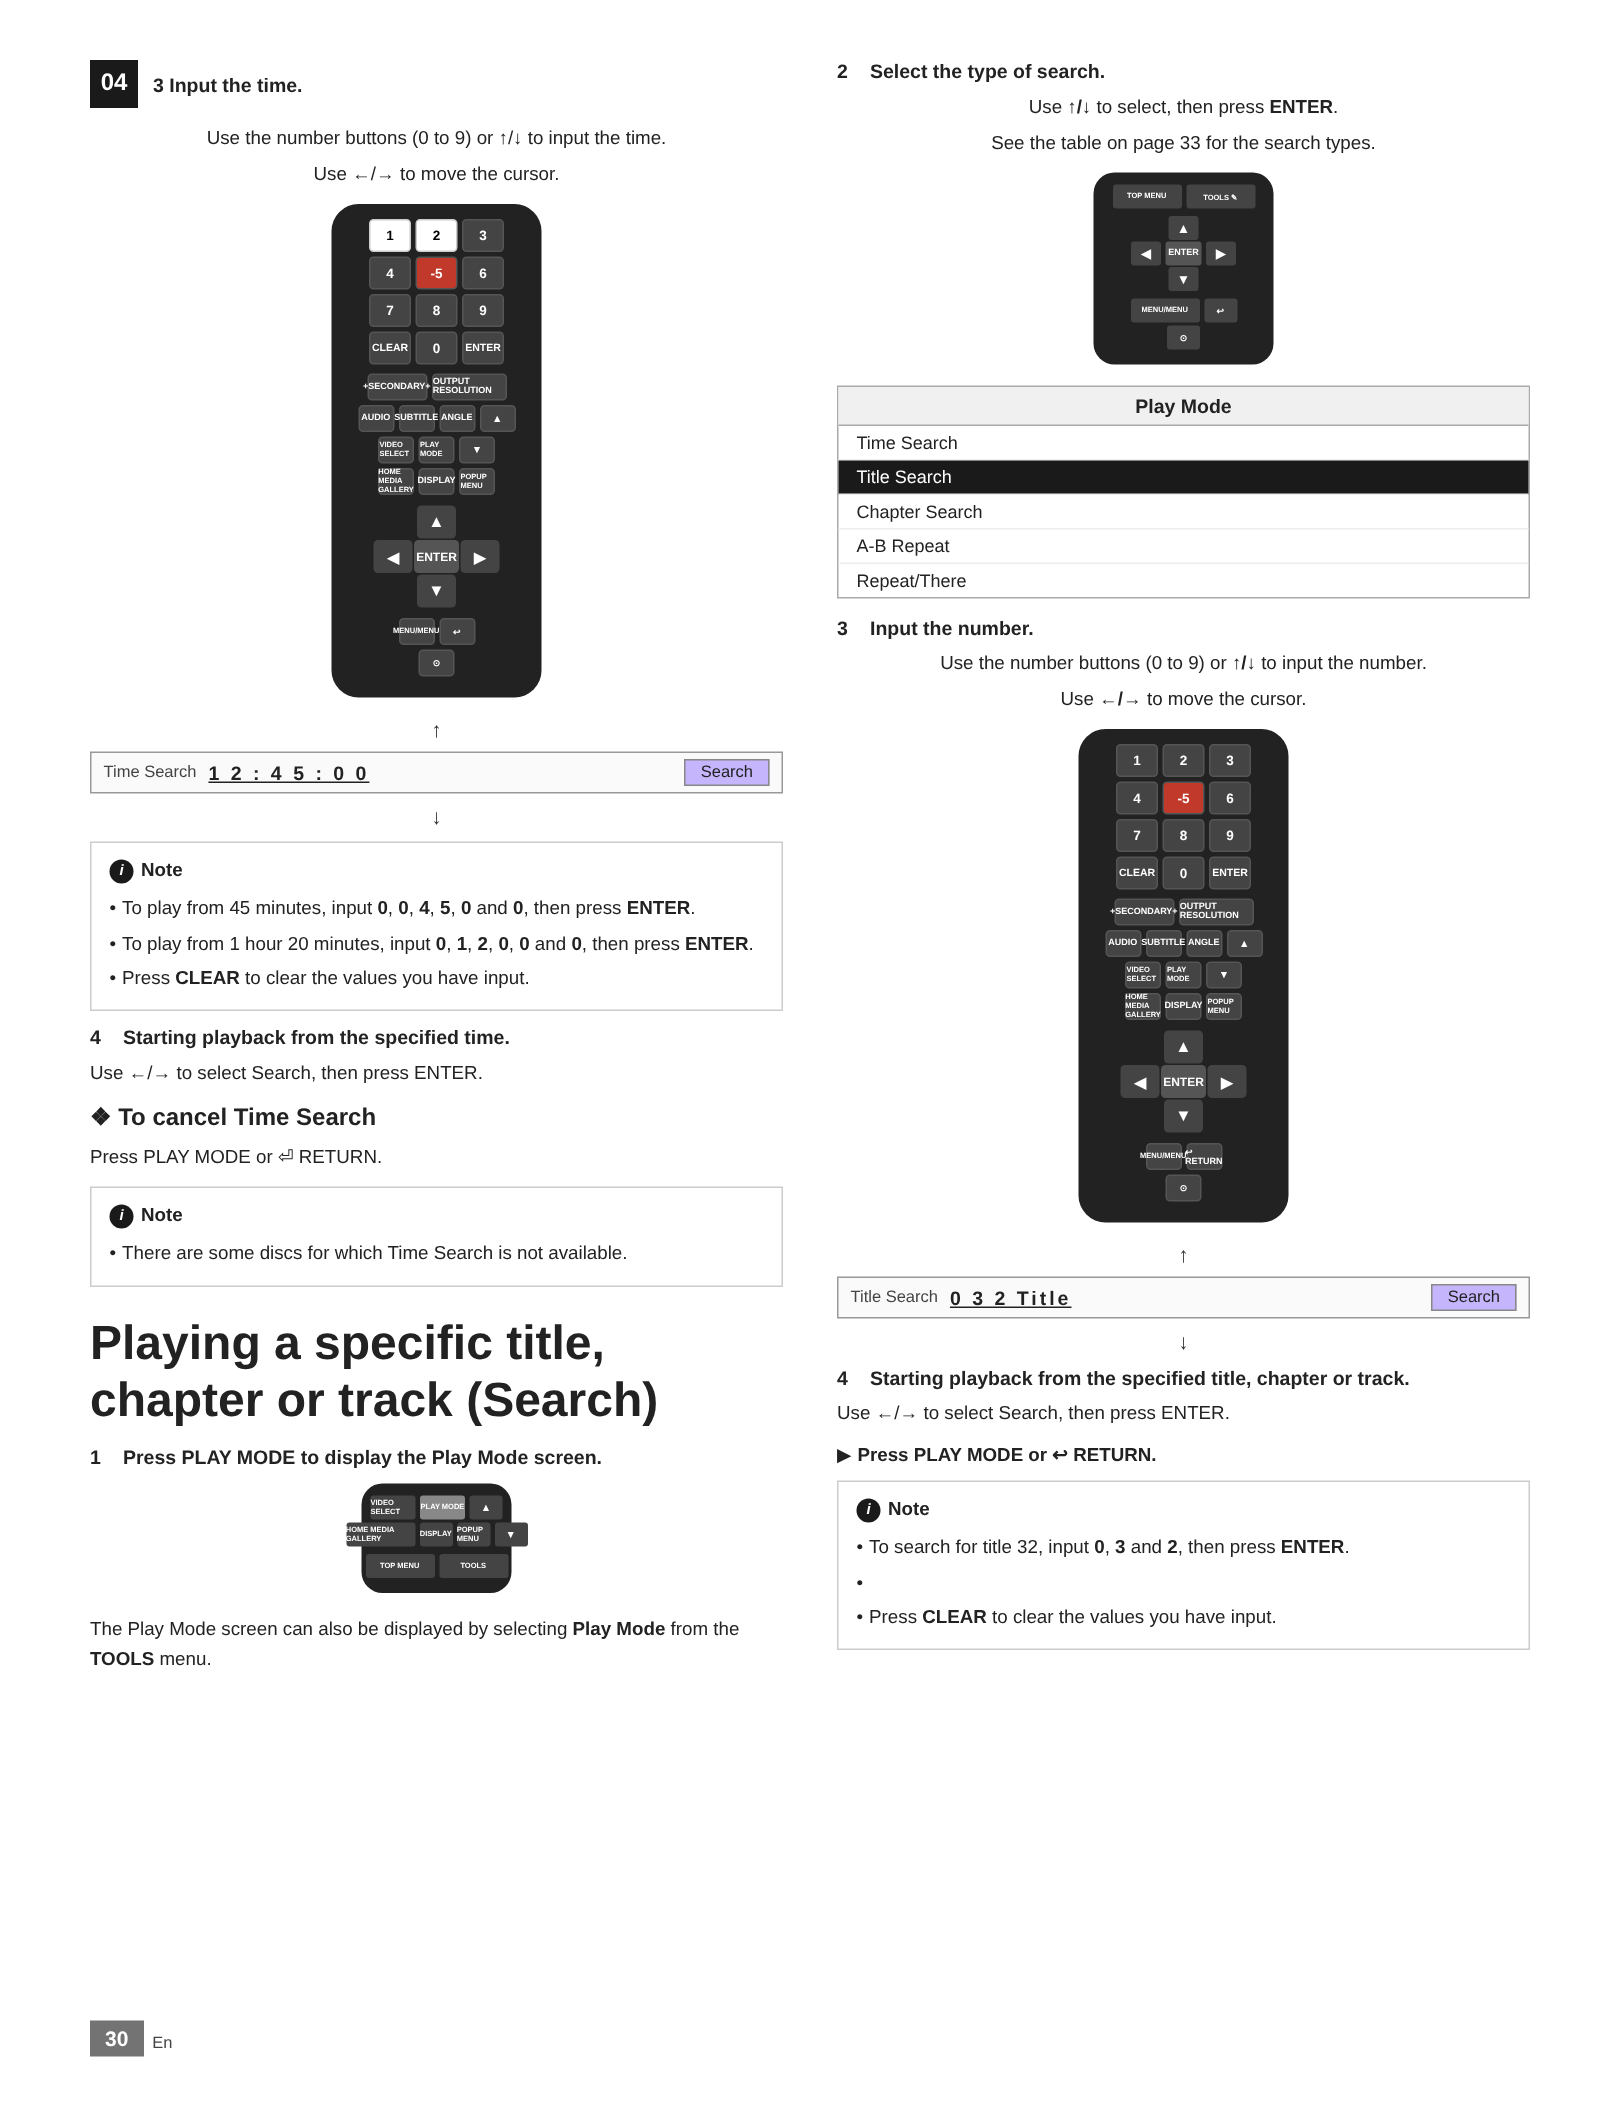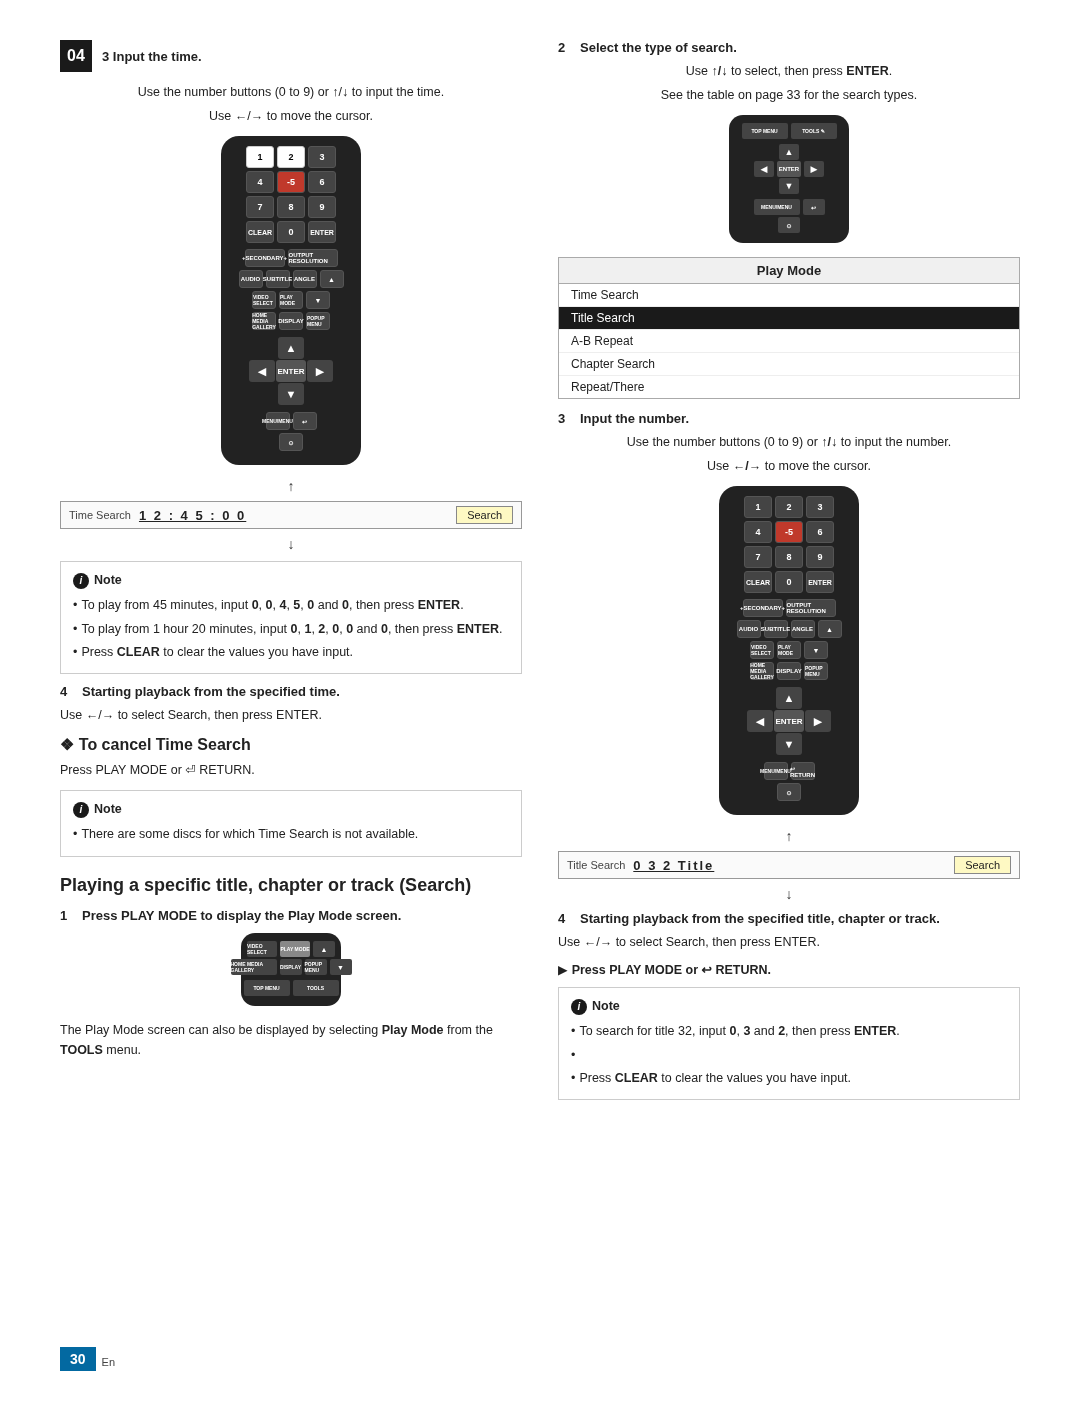--- a/index.html
+++ b/index.html
@@ -185,21 +185,21 @@
       margin: 8px 0;
       padding: 4px 8px;
       font-size: 12px;
       background: #fafafa;
       gap: 8px;
     }
     .search-bar .label { color: #444; font-size: 11px; white-space: nowrap; }
     .search-bar .value { font-weight: bold; font-size: 13px; letter-spacing: 2px; flex: 1; text-decoration: underline; }
     .search-bar .btn {
       border: 1px solid #888;
-      background: #fef9c3;
+      background: #c4b5fd;
       padding: 2px 10px;
       font-size: 11px;
       cursor: pointer;
     }
     .arrow-up, .arrow-down {
       text-align: center;
       font-size: 14px;
       line-height: 1;
       color: #333;
     }
@@ -253,29 +253,29 @@
       border-bottom: 1px solid #eee;
     }
     .play-mode-row:last-child { border-bottom: none; }
     .play-mode-row.active {
       background: #1a1a1a;
       color: #fff;
     }
 
     
     .big-title {
-      font-size: 18px;
+      font-size: 32px;
       font-weight: bold;
       margin: 18px 0 12px 0;
       line-height: 1.2;
     }
 
     
     .page-badge {
-      background: #0369a1;
+      background: #737373;
       color: #fff;
       font-size: 14px;
       font-weight: bold;
       padding: 4px 10px;
       display: inline-block;
       margin-bottom: 6px;
     }
 
     .step-inline {
       display: flex;
@@ -507,22 +507,22 @@
           <div class="remote-row">
             <div class="rbtn-sm" style="font-size:6px;">⊙</div>
           </div>
         </div>
       </div>
 
       <div class="play-mode-table">
         <div class="play-mode-header">Play Mode</div>
         <div class="play-mode-row">Time Search</div>
         <div class="play-mode-row active">Title Search</div>
+        <div class="play-mode-row">Chapter Search</div>
         <div class="play-mode-row">A-B Repeat</div>
-        <div class="play-mode-row">Chapter Search</div>
         <div class="play-mode-row">Repeat/There</div>
       </div>
 
       <div class="step-inline">
         <span class="step-num-inline">3</span>
         <span><b>Input the number.</b></span>
       </div>
       <div class="step-body">
         <p>Use the number buttons (0 to 9) or <b>↑/↓</b> to input the number.</p>
         <p>Use <b>←/→</b> to move the cursor.</p>

